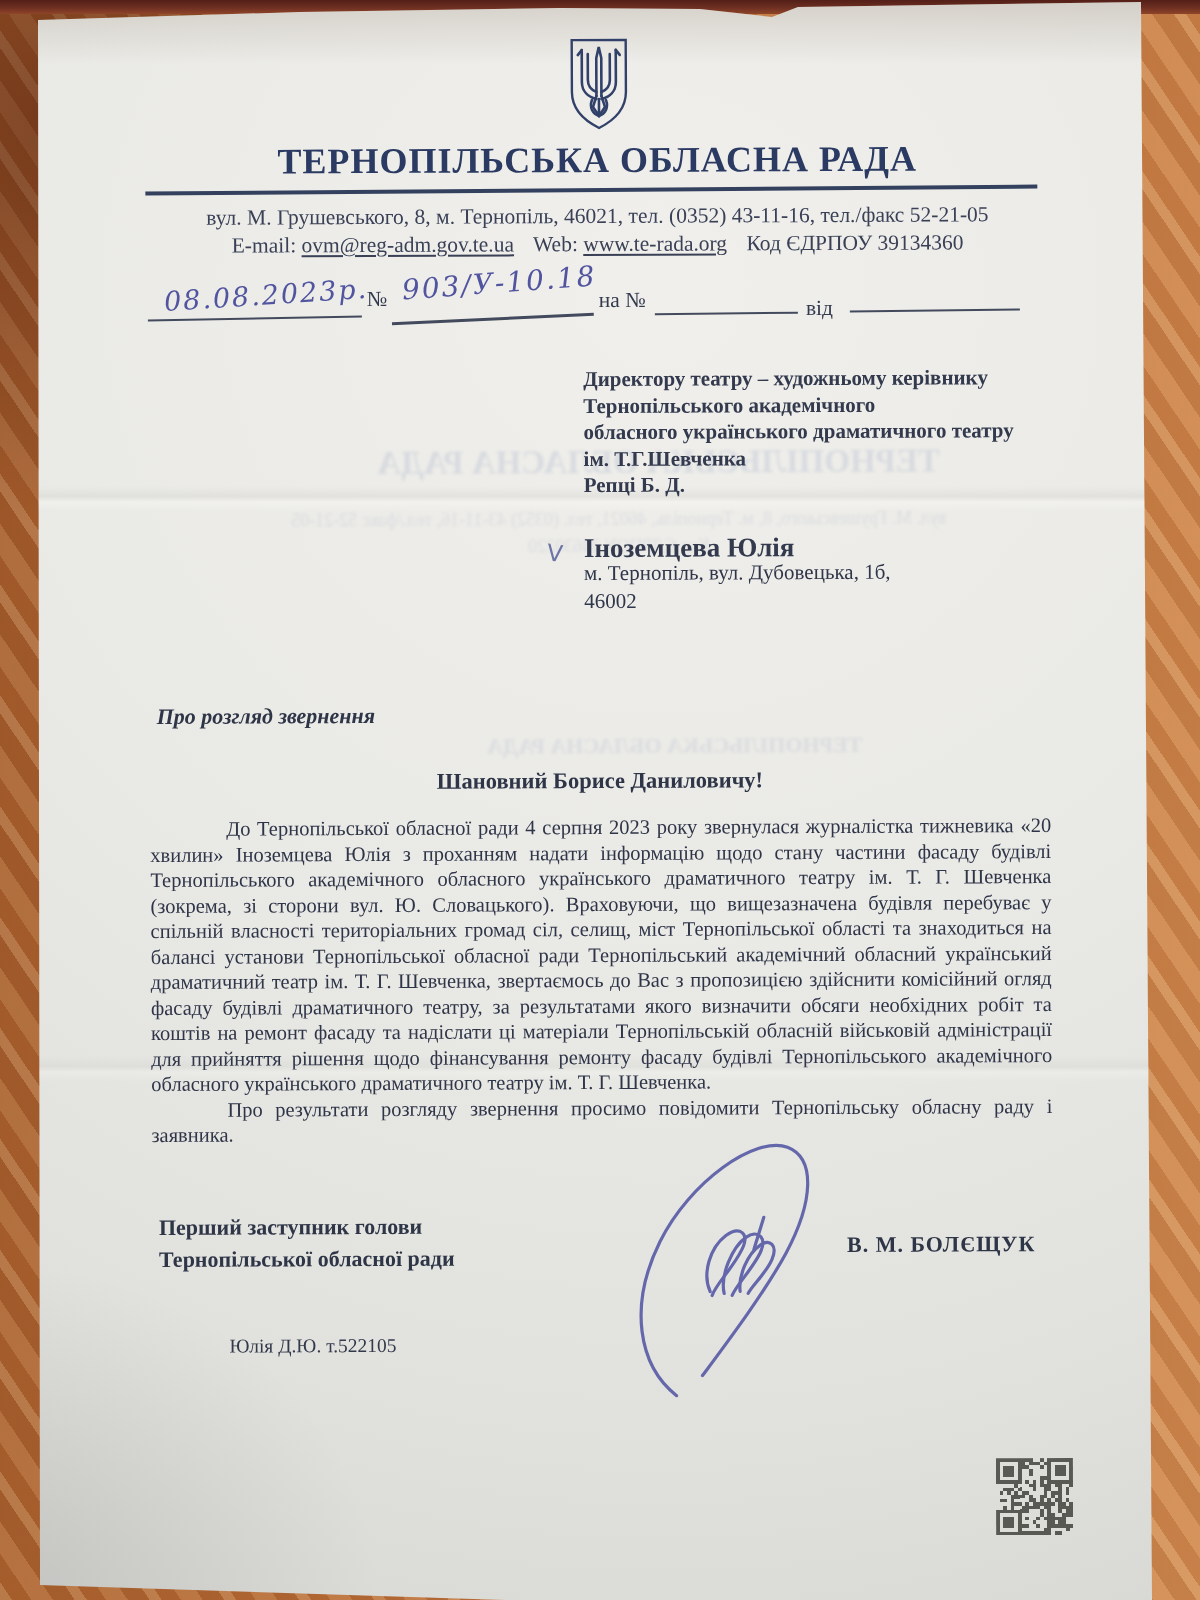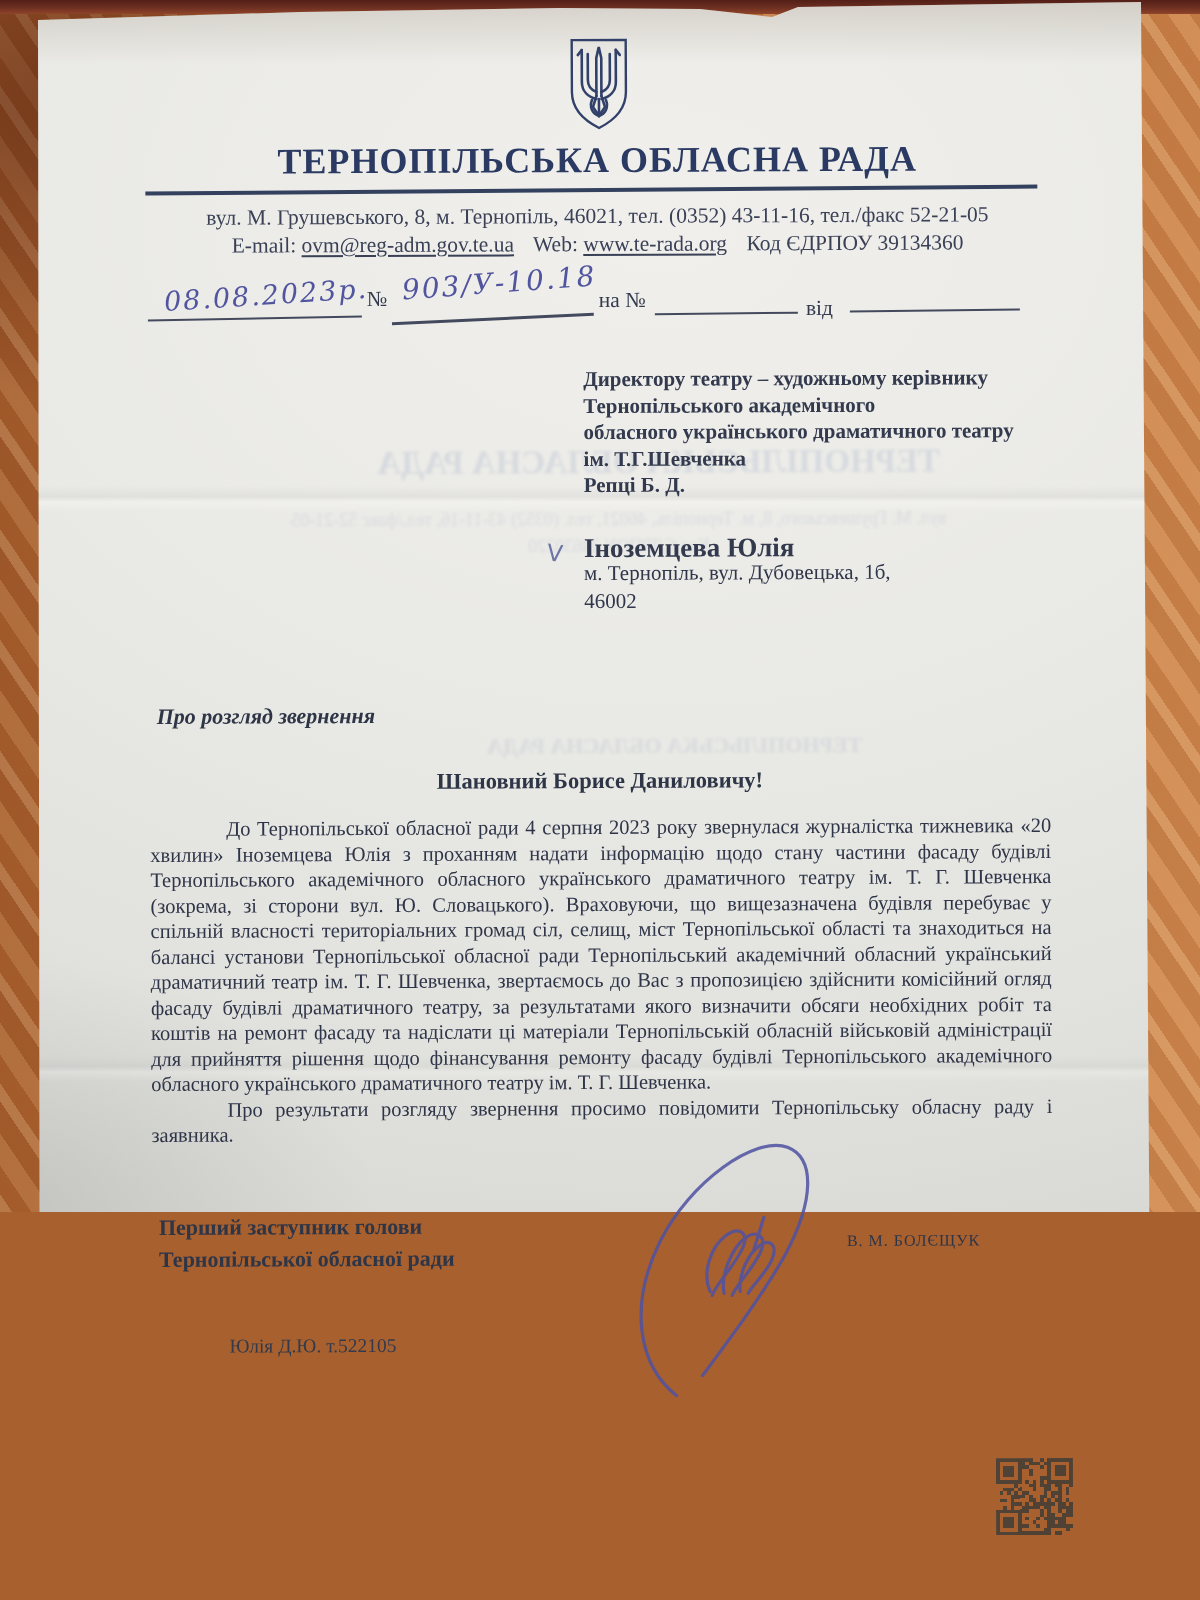--- a/index.html
+++ b/index.html
@@ -1,17 +1,17 @@
 <!DOCTYPE html>
 <html><head>
 <meta charset="utf-8">
 <style>
   html,body{margin:0;padding:0;}
   body{width:1200px;height:1600px;overflow:hidden;background:#a8602e;}
-  .scene{position:relative;width:1200px;height:1212px;font-family:"Liberation Serif",serif;}
+  .scene{position:relative;width:1200px;height:1600px;font-family:"Liberation Serif",serif;}
 
   
   .wood{position:absolute;inset:0;
     background:
       radial-gradient(55% 40% at 5% 8%, rgba(70,24,12,.45), rgba(70,24,12,0) 62%),
       repeating-linear-gradient(56deg,
         rgba(255,226,186,.20) 0 10px,
         rgba(150,75,33,.14) 10px 26px,
         rgba(255,214,166,.15) 26px 44px,
         rgba(110,50,22,.10) 44px 62px),
@@ -73,21 +73,21 @@
   .app-post{left:585px;top:589px;font-size:21px;}
 
   
   .subject{left:157px;top:702px;font-size:22px;font-weight:bold;font-style:italic;color:#2e3547;}
   .salutation{left:150px;top:768px;width:900px;text-align:center;font-size:22.5px;font-weight:bold;color:#2e3547;}
   .body-text{left:150px;top:815px;width:901px;font-size:20.5px;line-height:25.5px;text-align:justify;color:#2f3548;}
   .body-text p{margin:0;text-indent:76px;}
 
   
   .signoff{left:157px;top:1210px;font-size:22px;font-weight:bold;line-height:32px;color:#2e3547;}
-  .sig-name{left:845px;top:1233px;font-size:16px;font-weight:normal;letter-spacing:1px;color:#2e3547;white-space:nowrap;}
+  .sig-name{left:845px;top:1233px;font-size:22px;font-weight:bold;letter-spacing:1px;color:#2e3547;white-space:nowrap;}
   .signature{left:612px;top:1130px;width:256px;height:280px;}
   .executor{left:227px;top:1334px;font-size:19.5px;color:#333a4c;}
 
   
   .qr{left:993px;top:1460px;width:77px;height:77px;opacity:.82;}
 </style>
 </head>
 <body>
 
 <div class="scene">

